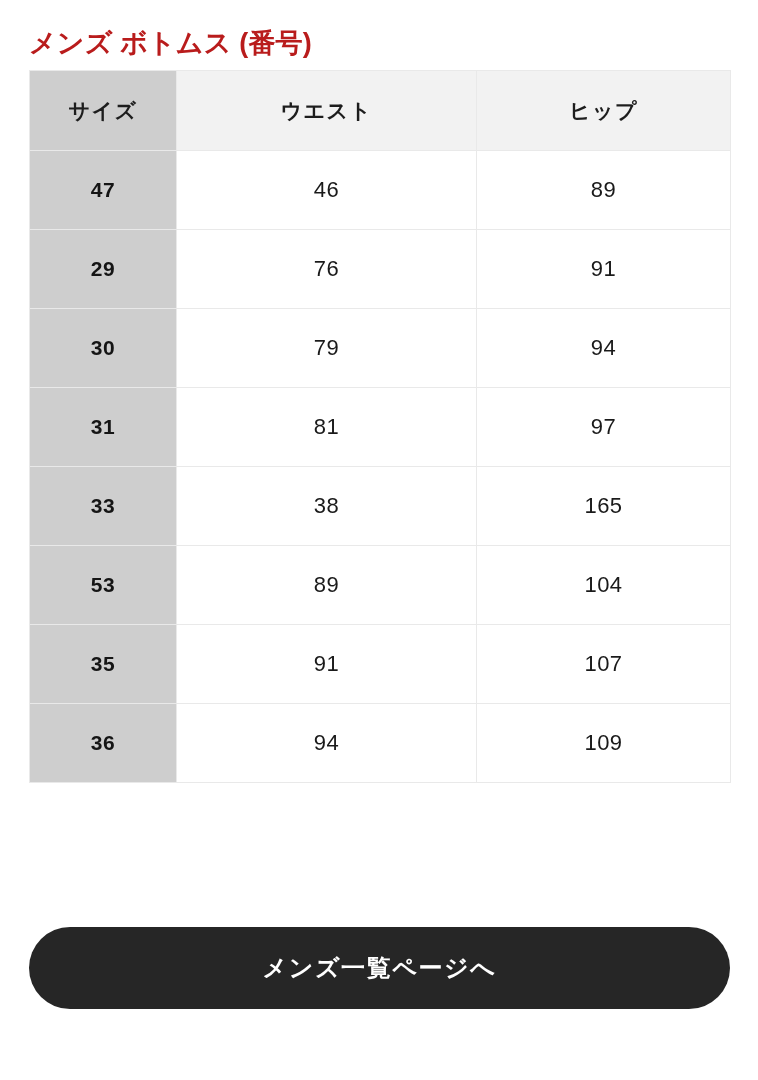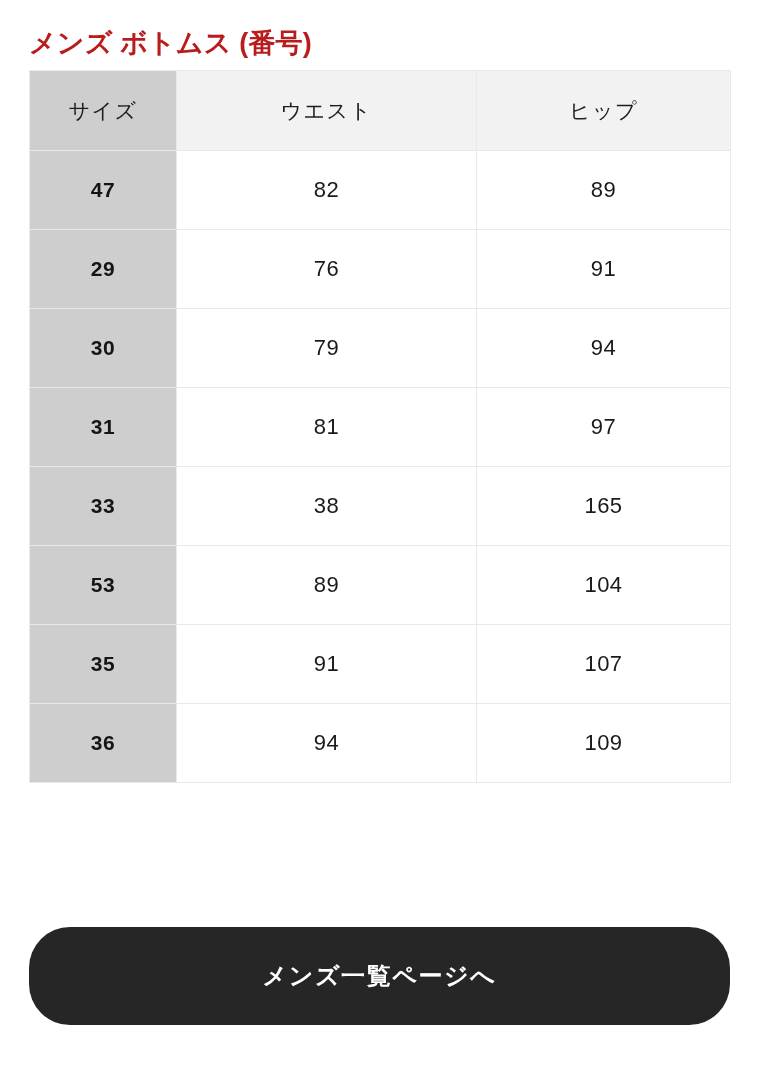--- a/index.html
+++ b/index.html
@@ -60,21 +60,21 @@
     vertical-align: middle;
     padding: 0;
     box-sizing: border-box;
   }
 
   table.size-table thead th {
     height: 80px;
     background: #f2f2f2;
     color: #1d1d1d;
     font-size: 21px;
-    font-weight: 400;
+    font-weight: 700;
     letter-spacing: 1.5px;
   }
   table.size-table thead th.th-size {
     background: #cecece;
     font-size: 21px;
     letter-spacing: 1.5px;
   }
 
   table.size-table tbody td {
     height: 79px;
@@ -90,21 +90,21 @@
     font-size: 21px;
     color: #151515;
   }
 
   
   .cta-button {
     position: absolute;
     left: 29px;
     top: 927px;
     width: 701px;
-    height: 98px;
+    height: 82px;
     background: #262626;
     border: none;
     border-radius: 41px;
     color: #ffffff;
     font-family: "Liberation Sans", "DejaVu Sans", sans-serif;
     font-size: 24px;
     font-weight: 700;
     letter-spacing: 1.6px;
     cursor: pointer;
     display: flex;
@@ -130,21 +130,21 @@
       <thead>
         <tr>
           <th class="th-size">サイズ</th>
           <th>ウエスト</th>
           <th>ヒップ</th>
         </tr>
       </thead>
       <tbody id="size-table-body">
       <tr>
             <td class="cell-size">47</td>
-            <td class="cell-waist">82</td>
+            <td class="cell-waist">46</td>
             <td class="cell-hip">89</td>
           </tr>
           <tr>
             <td class="cell-size">29</td>
             <td class="cell-waist">76</td>
             <td class="cell-hip">91</td>
           </tr>
           <tr>
             <td class="cell-size">30</td>
             <td class="cell-waist">79</td>

